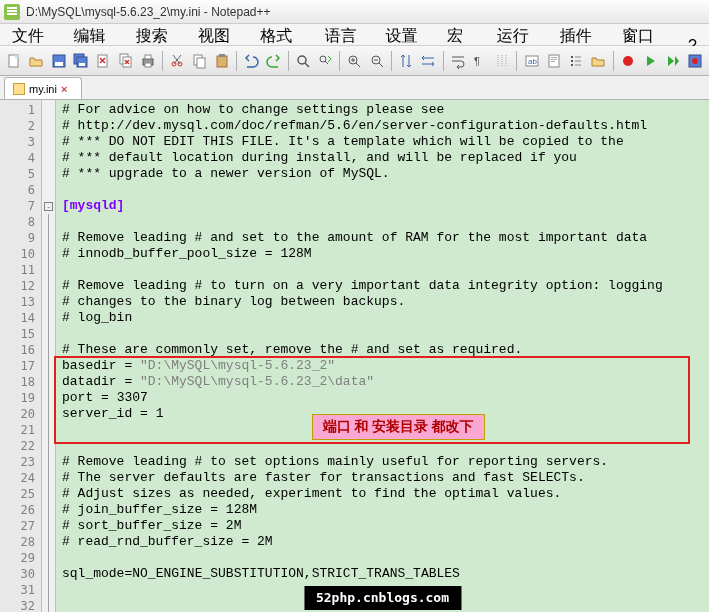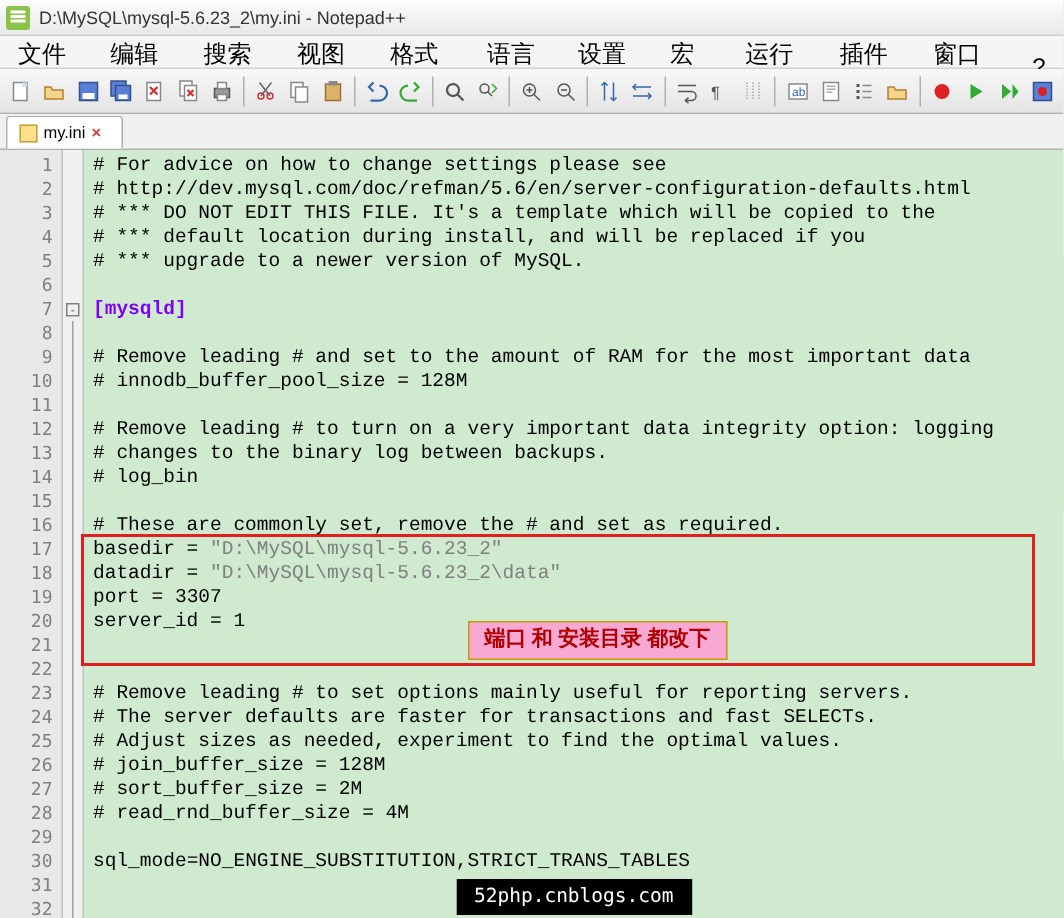--- a/index.html
+++ b/index.html
@@ -28,21 +28,21 @@
 .code { flex: 1; padding: 2px 0 0 6px; font-family: Consolas, "Courier New", monospace; font-size: 13px; line-height: 16px; position: relative; }
 .line { height: 16px; white-space: pre; }
 .comment { color: #000000; }
 .section { color: #8000ff; font-weight: bold; }
 .key { color: #000; }
 .eq { color: #000; }
 .val { color: #000; }
 .str { color: #808080; }
 .redbox { position: absolute; border: 2px solid #e02020; pointer-events: none; }
 .annot { position: absolute; background: #f9a8d4; border: 1px solid #c0a000; padding: 4px 10px; font-family: "SimSun", serif; font-size: 14px; color: #b00000; font-weight: bold; }
-.watermark { position: absolute; bottom: 2px; left: 50%; transform: translateX(-50%); background: #000; color: #fff; padding: 4px 12px; font-family: Consolas, monospace; font-size: 13px; }
+.watermark { position: absolute; bottom: 2px; left: 50%; transform: translateX(-50%); background: #000; color: #fff; padding: 4px 12px; font-family: Consolas, monospace; font-size: 13px; font-weight: bold; }
 svg { display: block; }
 </style>
 </head>
 <body>
 
 <div class="window">
 
   <div class="titlebar">
     <div class="app-icon"></div>
     <div class="title-text">D:\MySQL\mysql-5.6.23_2\my.ini - Notepad++</div>
@@ -399,21 +399,21 @@
         <div class="line"><span class="key">datadir</span><span class="eq"> = </span><span class="str">"D:\MySQL\mysql-5.6.23_2\data"</span></div>
         <div class="line"><span class="key">port</span><span class="eq"> = </span><span class="val">3307</span></div>
         <div class="line"><span class="key">server_id</span><span class="eq"> = </span><span class="val">1</span></div>
         <div class="line"><span class=""></span></div>
         <div class="line"><span class=""></span></div>
         <div class="line"><span class="comment"># Remove leading # to set options mainly useful for reporting servers.</span></div>
         <div class="line"><span class="comment"># The server defaults are faster for transactions and fast SELECTs.</span></div>
         <div class="line"><span class="comment"># Adjust sizes as needed, experiment to find the optimal values.</span></div>
         <div class="line"><span class="comment"># join_buffer_size = 128M</span></div>
         <div class="line"><span class="comment"># sort_buffer_size = 2M</span></div>
-        <div class="line"><span class="comment"># read_rnd_buffer_size = 4M</span></div>
+        <div class="line"><span class="comment"># read_rnd_buffer_size = 2M</span></div>
         <div class="line"><span class=""></span></div>
         <div class="line"><span class="key">sql_mode</span><span class="eq">=</span><span class="val">NO_ENGINE_SUBSTITUTION,STRICT_TRANS_TABLES</span></div>
         <div class="line"><span class=""></span></div>
         <div class="redbox" style="left:-2px; top:256px; width:636px; height:88px;"></div>
       <div class="annot" style="left:256px; top:314px;">端口 和 安装目录  都改下</div>
       <div class="watermark">52php.cnblogs.com</div>
     </div>
   </div>
 
 </div>

